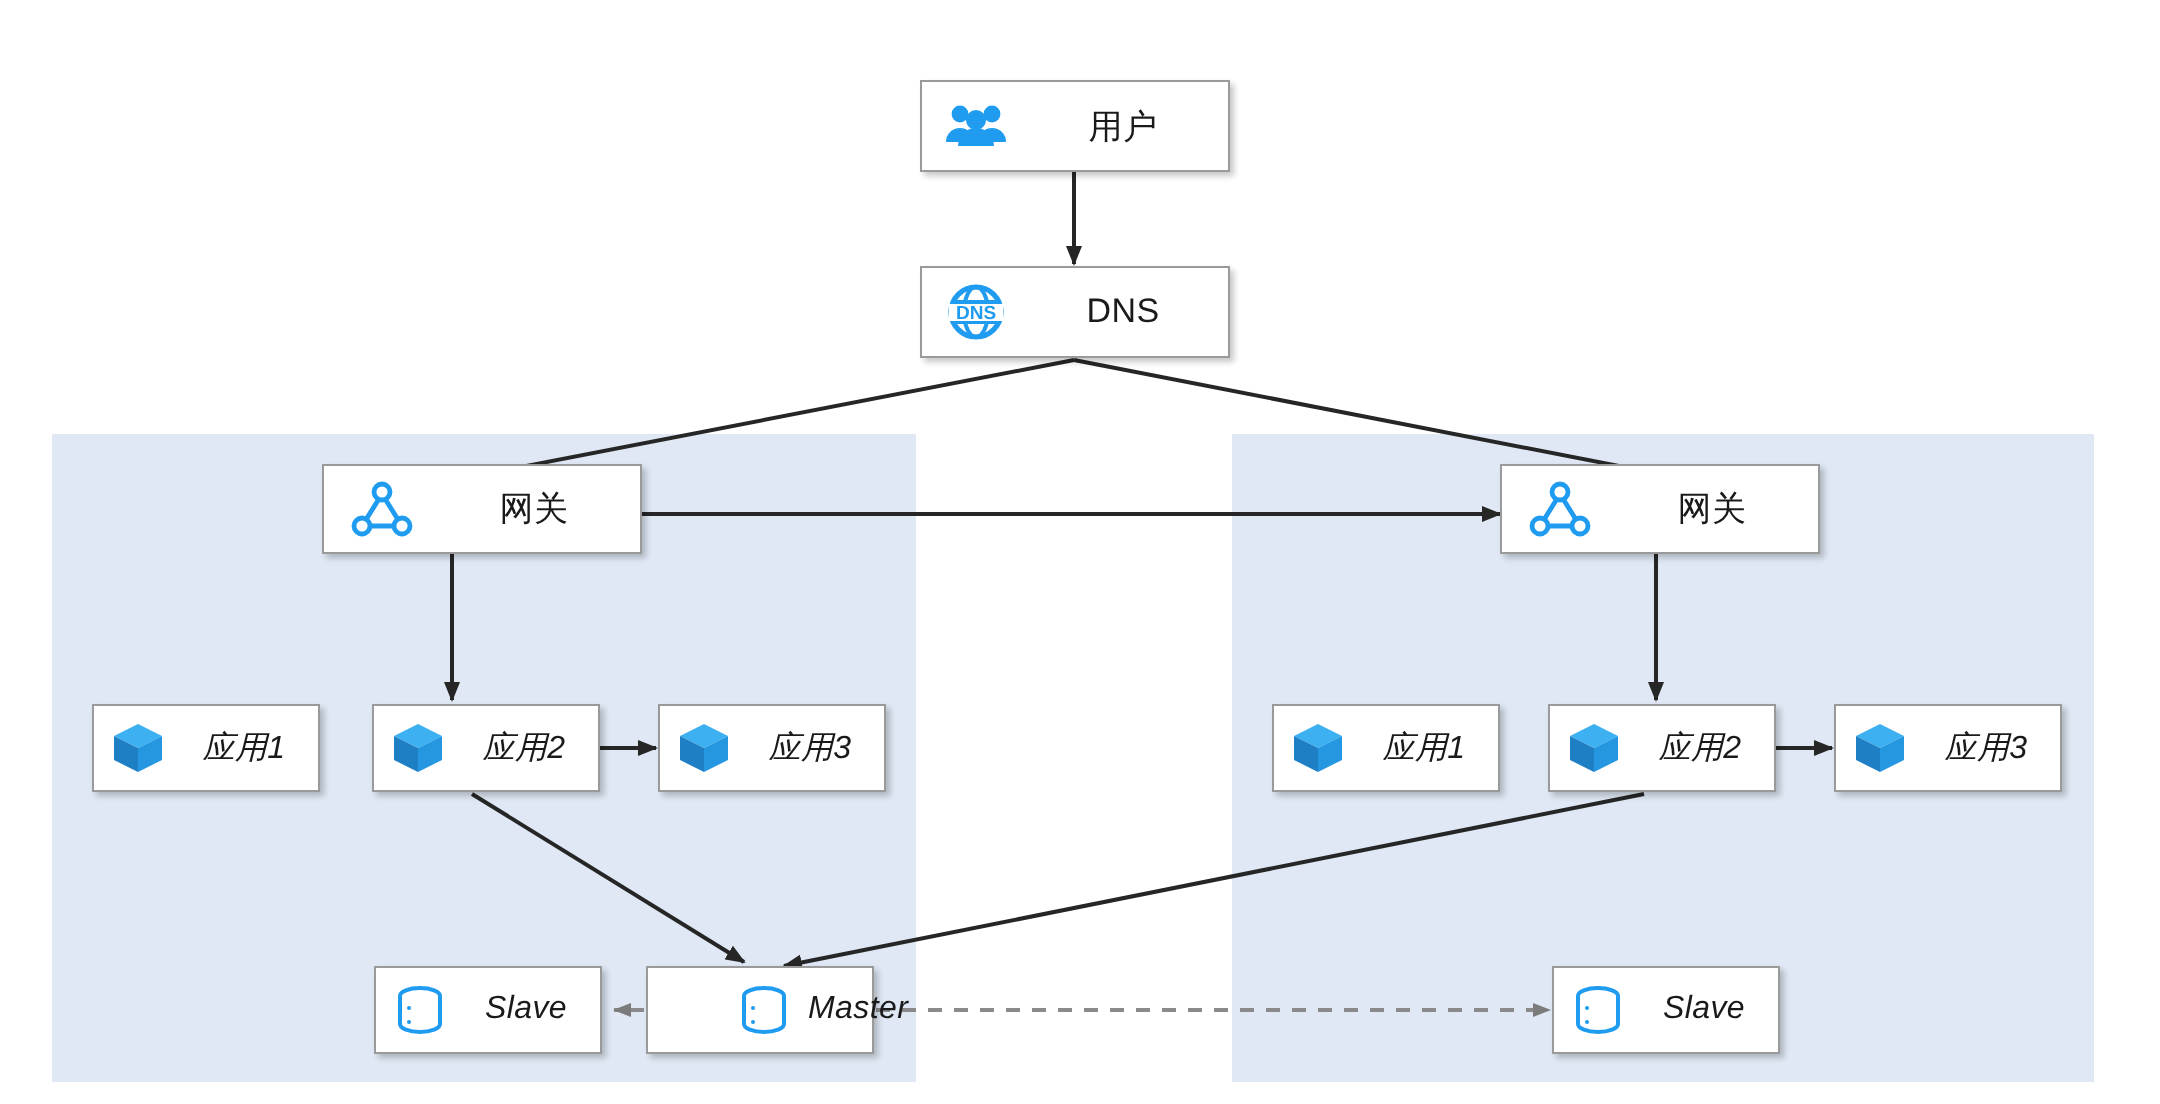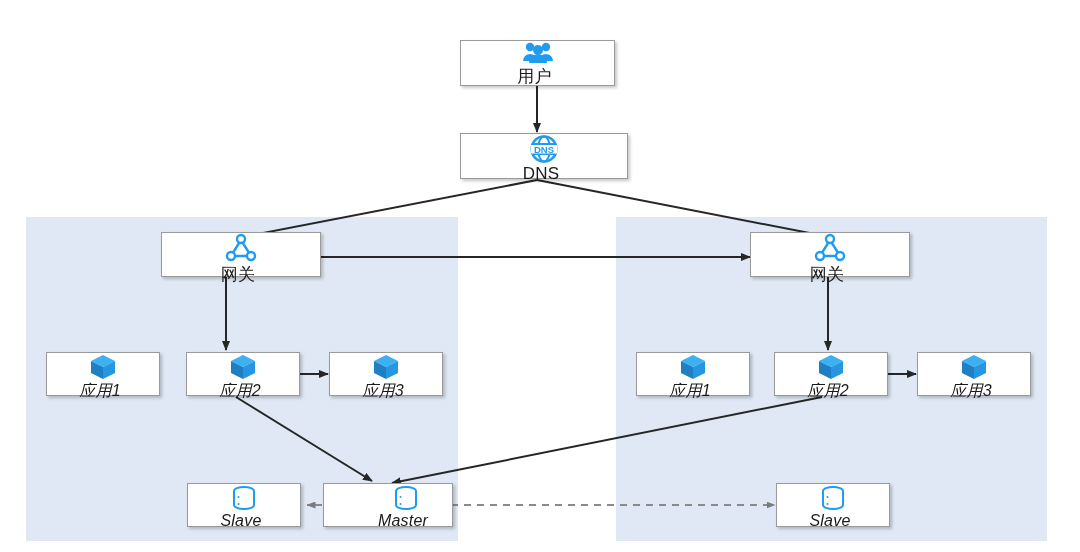--- a/index.html
+++ b/index.html
@@ -20,21 +20,20 @@
 
   .node{
     position:absolute;
     background:#ffffff;
     border:1px solid #9a9a9a;
     box-sizing:border-box;
     display:flex;
     align-items:center;
     box-shadow:2px 2px 3px rgba(0,0,0,0.22);
     z-index:5;
-    flex-direction:column;
   }
   .node .ico{
     flex:0 0 auto;
     display:flex;align-items:center;justify-content:center;
   }
   .node .lbl{
     flex:1 1 auto;
     text-align:center;
     color:#1a1a1a;
     font-size:17px;
@@ -88,21 +87,21 @@
         <circle cx="24" cy="6" r="4.2" fill="#1f9cf0"></circle>
         <path d="M1,20 a7,7 0 0 1 14,0 z" fill="#1f9cf0"></path>
         <path d="M17,20 a7,7 0 0 1 14,0 z" fill="#1f9cf0"></path>
         <circle cx="16" cy="9" r="5" fill="#1f9cf0"></circle>
         <path d="M7,22 a9,9 0 0 1 18,0 z" fill="#1f9cf0"></path>
       </svg>
     </span>
     <span class="lbl">用户</span>
   </div>
 
-  <div class="node" style="left:460px;top:133px;width:168px;height:46px;">
+  <div class="node" style="left:460px;top:133px;width:155px;height:46px;">
     <span class="ico" style="width:54px;">
       <svg width="30" height="30" viewBox="0 0 30 30">
         <circle cx="15" cy="15" r="12.5" fill="none" stroke="#1f9cf0" stroke-width="2.6"></circle>
         <ellipse cx="15" cy="15" rx="6" ry="12.5" fill="none" stroke="#1f9cf0" stroke-width="2"></ellipse>
         <path d="M3,10 H27 M3,20 H27" stroke="#1f9cf0" stroke-width="2"></path>
         <rect x="1.5" y="11" width="27" height="8.5" fill="#ffffff"></rect>
         <text x="15" y="18.6" font-family="'Liberation Sans',sans-serif" font-size="9.5" font-weight="bold" fill="#1f9cf0" text-anchor="middle">DNS</text>
       </svg>
     </span>
     <span class="lbl">DNS</span>
@@ -204,21 +203,21 @@
         <ellipse cx="14" cy="7" rx="10" ry="4" fill="#ffffff" stroke="#1f9cf0" stroke-width="2"></ellipse>
         <path d="M4,7 V14 a10,4 0 0 0 20,0 V7" fill="#ffffff" stroke="#1f9cf0" stroke-width="2"></path>
         <path d="M4,14 V21 a10,4 0 0 0 20,0 V14" fill="#ffffff" stroke="#1f9cf0" stroke-width="2"></path>
         <circle cx="8.5" cy="13" r="1" fill="#1f9cf0"></circle>
         <circle cx="8.5" cy="20" r="1" fill="#1f9cf0"></circle>
       </svg>
     </span>
     <span class="lbl">Slave</span>
   </div>
 
-  <div class="node small" style="left:323px;top:483px;width:130px;height:44px;padding-left:36px;">
+  <div class="node small" style="left:323px;top:483px;width:114px;height:44px;padding-left:36px;">
     <span class="ico" style="width:44px;">
       <svg width="28" height="28" viewBox="0 0 28 28">
         <ellipse cx="14" cy="7" rx="10" ry="4" fill="#ffffff" stroke="#1f9cf0" stroke-width="2"></ellipse>
         <path d="M4,7 V14 a10,4 0 0 0 20,0 V7" fill="#ffffff" stroke="#1f9cf0" stroke-width="2"></path>
         <path d="M4,14 V21 a10,4 0 0 0 20,0 V14" fill="#ffffff" stroke="#1f9cf0" stroke-width="2"></path>
         <circle cx="8.5" cy="13" r="1" fill="#1f9cf0"></circle>
         <circle cx="8.5" cy="20" r="1" fill="#1f9cf0"></circle>
       </svg>
     </span>
     <span class="lbl">Master</span>

